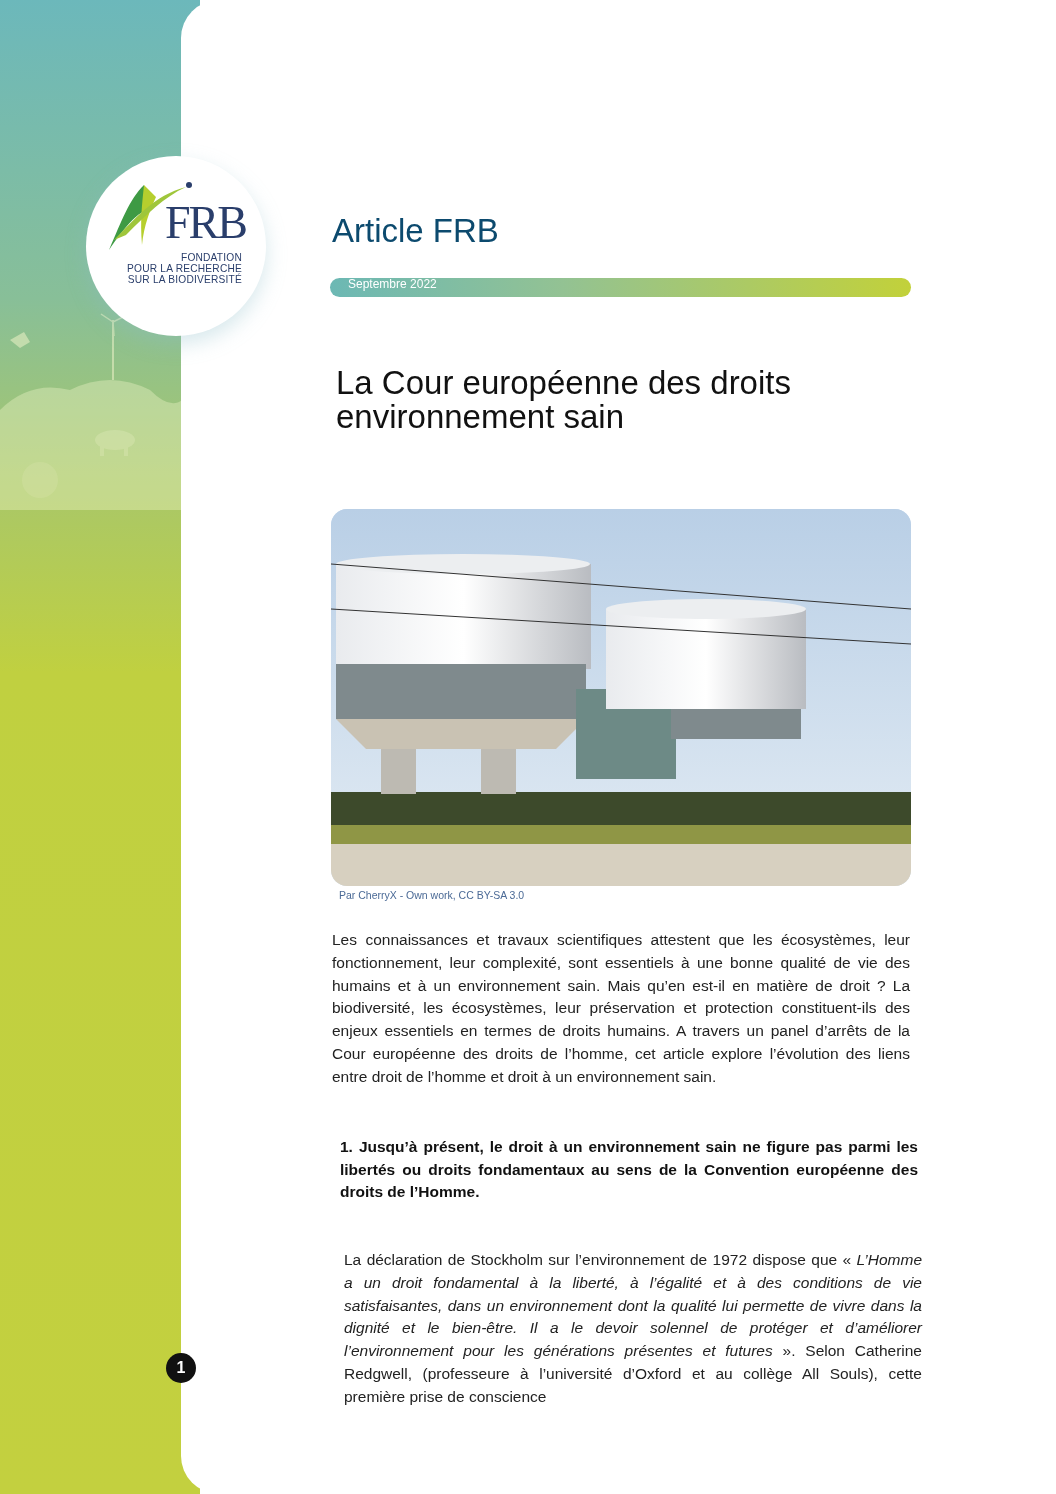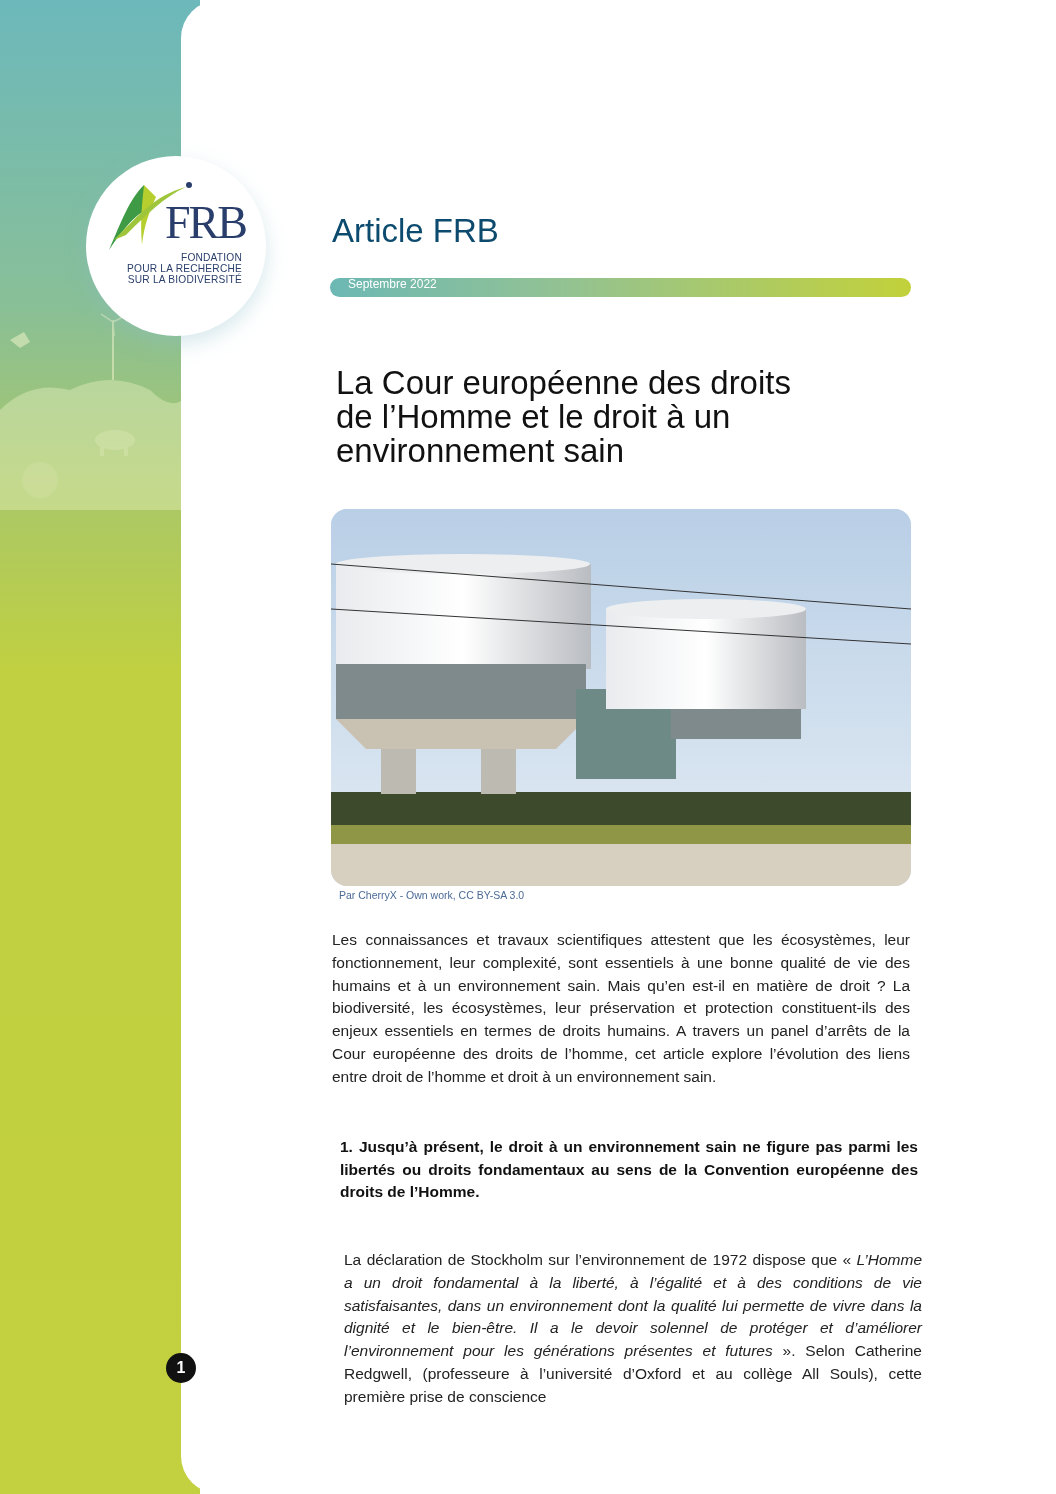--- a/index.html
+++ b/index.html
@@ -61,21 +61,20 @@
   <div>POUR LA RECHERCHE</div>
   <div>SUR LA BIODIVERSITÉ</div>
 </div>
 
 <div class="article-label">Article FRB</div>
 <div class="date-bar"></div>
 <div class="date-text">Septembre 2022</div>
 
 <h1 class="title" style="margin:4px;font-weight:normal;">
   <div>La Cour européenne des droits</div>
-  <div>de l’Homme et le droit à un</div>
   <div>environnement sain</div>
 </h1>
 
 <div class="photo">
   <svg width="580" height="377" viewBox="0 0 580 377">
     <defs>
       <linearGradient id="sky" x1="0" y1="0" x2="0" y2="1">
           <stop offset="0" stop-color="#b9cfe6"></stop>
           <stop offset="1" stop-color="#e3ecf4"></stop>
         </linearGradient>

